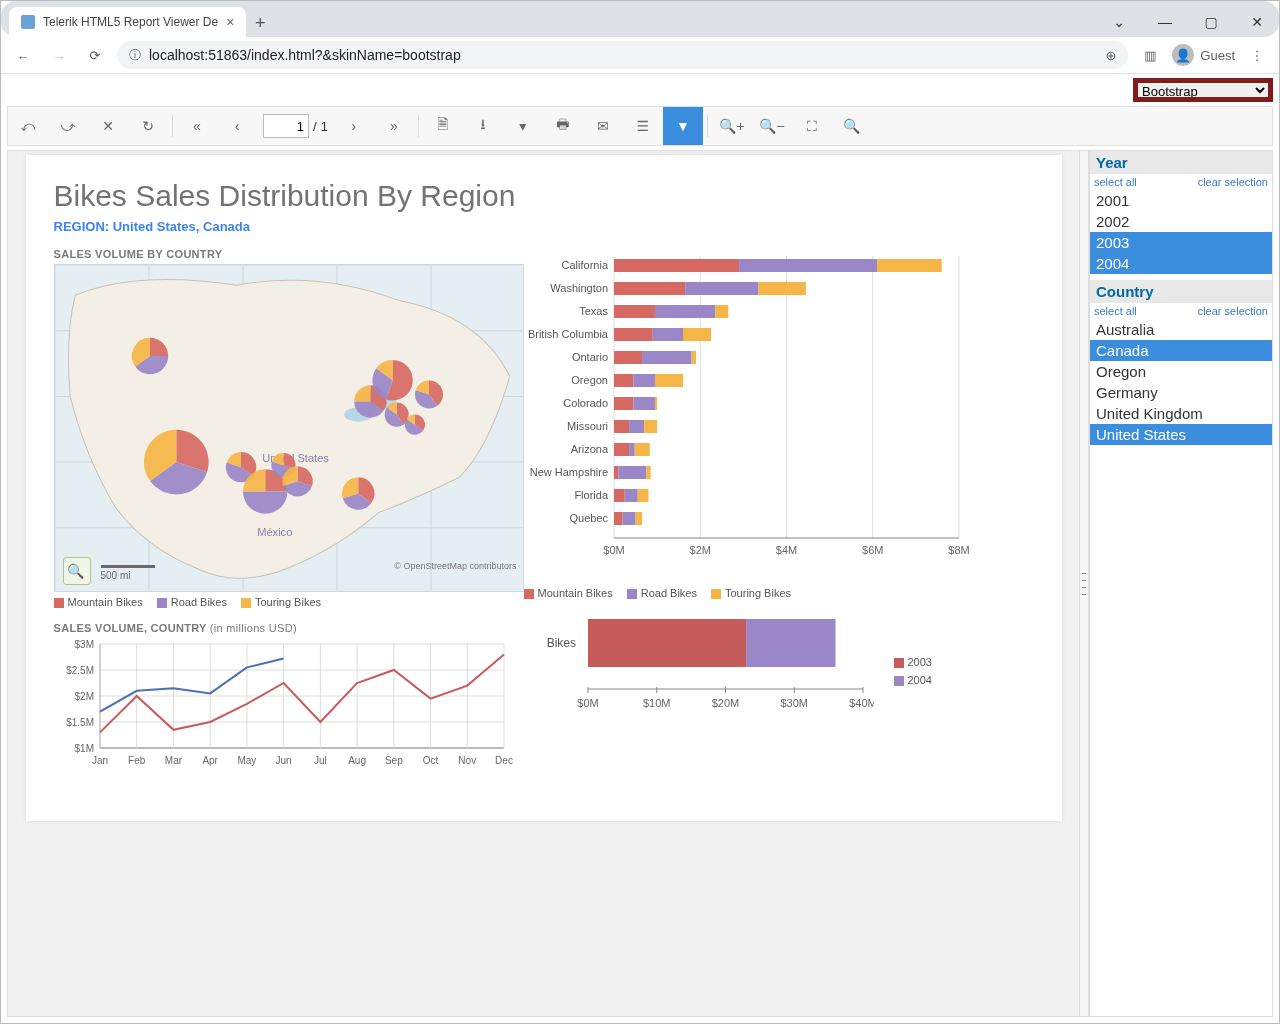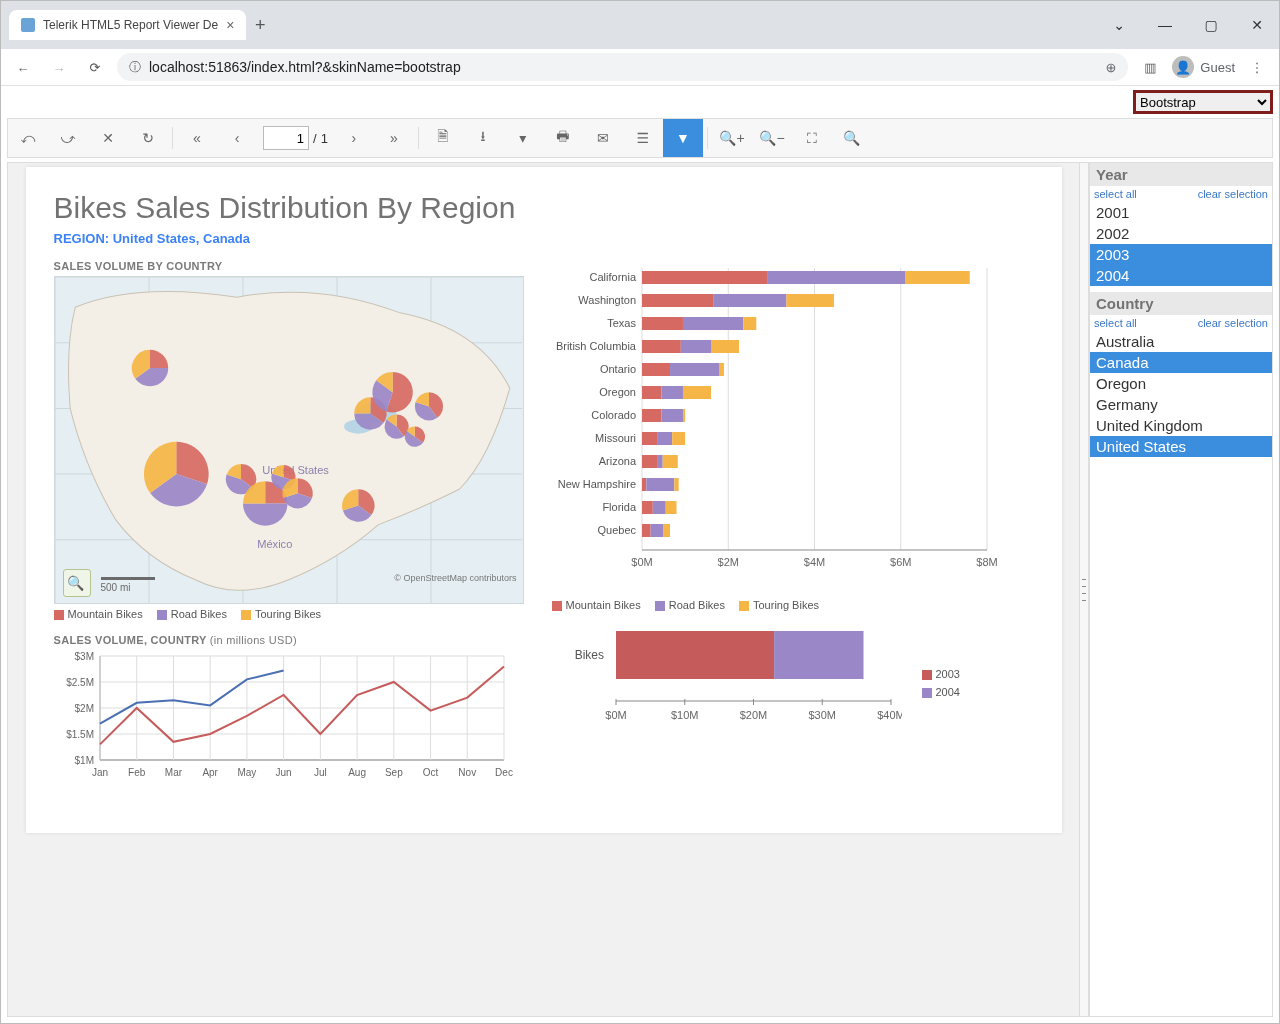--- a/index.html
+++ b/index.html
@@ -1,18 +1,18 @@
 <!DOCTYPE html>
 <html><head>
 <meta charset="utf-8">
 <style>
   html,body{margin:0;padding:0;font-family:"Segoe UI",Arial,sans-serif;font-size:13px;color:#333;background:#fff;height:100%;}
   .browser{display:flex;flex-direction:column;height:1024px;width:1280px;background:#fff;border:1px solid #bbb;box-sizing:border-box;}
   
-  .titlebar{height:48px;background:#dee1e6;display:flex;align-items:center;}
+  .titlebar{height:36px;background:#dee1e6;display:flex;align-items:flex-end;border-radius:15px;}
   .tab{height:30px;background:#fff;border-radius:8px 8px 0 0;display:flex;align-items:center;padding:0 12px;margin-left:8px;gap:8px;min-width:210px;font-size:12px;color:#444;}
   .tab .favicon{width:14px;height:14px;background:#6aa3d5;border-radius:2px;display:inline-block;}
   .tab .close{color:#666;font-size:14px;margin-left:auto;cursor:pointer;}
   .newtab{width:28px;height:28px;display:flex;align-items:center;justify-content:center;color:#555;font-size:18px;cursor:pointer;}
   .winbtns{margin-left:auto;display:flex;gap:2px;}
   .winbtn{width:44px;height:30px;display:flex;align-items:center;justify-content:center;color:#333;font-size:14px;cursor:pointer;}
   
   .addrbar{height:36px;background:#fff;border-bottom:1px solid #e1e1e1;display:flex;align-items:center;padding:0 8px;gap:8px;}
   .navbtn{width:28px;height:28px;display:flex;align-items:center;justify-content:center;color:#555;border-radius:50%;cursor:pointer;}
   .navbtn.disabled{color:#b5b5b5;}
@@ -20,46 +20,46 @@
   .omnibox .lock{font-size:12px;color:#5f6368;}
   .omnibox .url{flex:1;font-size:14px;color:#202124;}
   .omnibox .magnify{color:#5f6368;}
   .rcluster{display:flex;align-items:center;gap:8px;}
   .iconbtn{width:28px;height:28px;display:flex;align-items:center;justify-content:center;color:#5f6368;cursor:pointer;border-radius:4px;}
   .guest{display:flex;align-items:center;gap:6px;font-size:13px;color:#5f6368;}
   .guest .avatar{width:22px;height:22px;border-radius:50%;background:#bdbdbd;display:flex;align-items:center;justify-content:center;color:#fff;}
   
   .page{flex:1;display:flex;flex-direction:column;background:#fff;overflow:hidden;}
   .skinrow{display:flex;justify-content:flex-end;padding:4px 6px 0;}
-  .skinrow select{width:140px;height:24px;font-size:13px;border:3px solid #7f1d1d;}
+  .skinrow select{width:140px;height:24px;font-size:13px;border:5px solid #7f1d1d;}
   
   .rv-toolbar{height:38px;background:#f7f7f7;border:1px solid #ddd;margin:4px 6px;display:flex;align-items:center;}
   .rv-btn{width:40px;height:38px;display:flex;align-items:center;justify-content:center;color:#666;cursor:pointer;font-size:14px;}
   .rv-btn.active{background:#3b8dde;color:#fff;}
   .rv-sep{width:1px;height:22px;background:#ddd;margin:0 4px;}
   .rv-page{display:flex;align-items:center;gap:4px;padding:0 6px;}
   .rv-page input{width:36px;height:22px;text-align:right;border:1px solid #bbb;font-size:13px;padding:0 4px;}
   
   .rv-body{flex:1;display:flex;margin:0 6px 6px;border:1px solid #ddd;overflow:hidden;}
   .rv-report{flex:1;overflow:auto;background:#f1f1f1;padding:4px;position:relative;}
   .rv-paper{background:#fff;margin:auto;width:980px;padding:24px 28px 40px;box-shadow:0 0 4px rgba(0,0,0,0.1);}
   .rv-paramswrap{width:182px;border-left:1px solid #ddd;background:#fff;display:flex;flex-direction:column;}
   .handle{width:8px;background:#f7f7f7;display:flex;align-items:center;justify-content:center;cursor:pointer;border-left:1px solid #ddd;border-right:1px solid #ddd;}
   .handle-dot{width:4px;height:28px;display:flex;flex-direction:column;justify-content:space-around;}
   .handle-dot span{height:1px;background:#888;}
   
-  .param-sec-title{background:#e8e8e8;font-weight:bold;font-size:15px;padding:3px 6px;color:#737373;}
+  .param-sec-title{background:#e8e8e8;font-weight:bold;font-size:15px;padding:3px 6px;color:#0369a1;}
   .param-links{display:flex;justify-content:space-between;padding:2px 4px;font-size:11px;}
   .param-links a{color:#3b78c4;cursor:pointer;}
   .param-opt{padding:2px 6px;font-size:15px;color:#333;cursor:pointer;}
   .param-opt.sel{background:#3b8dde;color:#fff;}
   
   h1.rtitle{font-weight:300;font-size:30px;margin:0 0 6px;color:#737373;}
   .rsub{font-size:13px;color:#3b82f6;font-weight:700;margin:0;}
-  .grid2{display:grid;grid-template-columns:470px 462px;column-gap:28px;margin-top:14px;}
+  .grid2{display:grid;grid-template-columns:470px 462px;margin-top:14px;}
   .sect-label{font-size:11px;font-weight:bold;color:#7a7a7a;letter-spacing:0.3px;margin-bottom:4px;}
   .sect-label .unit{font-weight:normal;}
   .mapbox{height:326px;background:linear-gradient(#e5eef3,#e5eef3);border:1px solid #cfd8dc;position:relative;overflow:hidden;}
   .mapbox svg{position:absolute;inset:0;}
   .map-scale{position:absolute;left:46px;bottom:10px;font-size:10px;color:#6a6a6a;display:flex;flex-direction:column;gap:2px;}
   .map-scale-bar{width:54px;height:3px;background:#6a6a6a;}
   .map-attrib{position:absolute;right:6px;bottom:20px;font-size:9px;color:#777;}
   .map-zoom{position:absolute;left:8px;bottom:6px;width:26px;height:26px;background:#eff5e7;border:1px solid #b5c48f;border-radius:3px;display:flex;align-items:center;justify-content:center;font-size:14px;}
   .legend{display:flex;gap:14px;margin-top:4px;font-size:11px;color:#555;align-items:center;}
   .legend .sw{width:10px;height:10px;display:inline-block;margin-right:4px;vertical-align:middle;}

